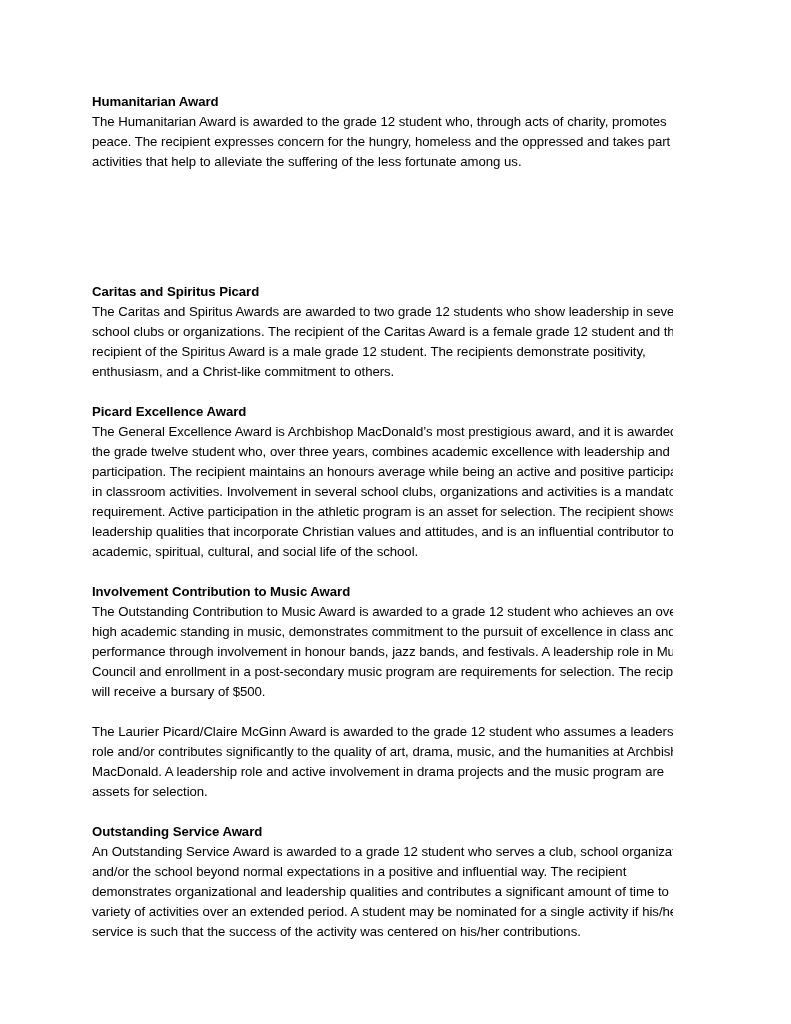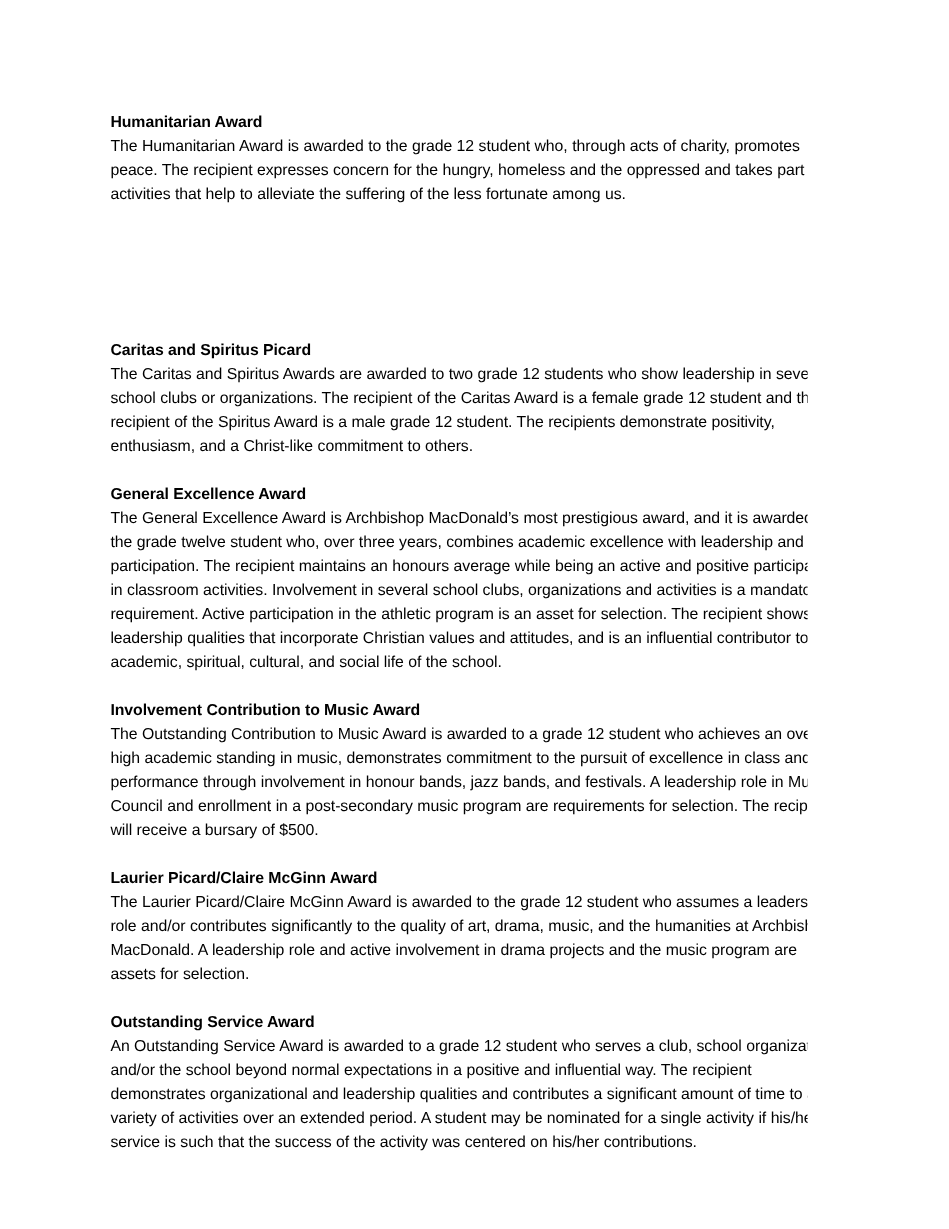--- a/index.html
+++ b/index.html
@@ -65,31 +65,30 @@
       <p class="award-heading">Humanitarian Award</p>
       <p class="award-body">The Humanitarian Award is awarded to the grade 12 student who, through acts of charity, promotes peace.  The recipient expresses concern for the hungry, homeless and the oppressed and takes part in activities that help to alleviate the suffering of the less fortunate among us.</p>
     </div>
 
     <div class="section">
       <p class="award-heading">Caritas and Spiritus Picard</p>
       <p class="award-body">The Caritas and Spiritus Awards are awarded to two grade 12 students who show leadership in several school clubs or organizations.  The recipient of the Caritas Award is a female grade 12 student and the recipient of the Spiritus Award is a male grade 12 student.  The recipients demonstrate positivity, enthusiasm, and a Christ-like commitment to others.</p>
     </div>
 
     <div class="section">
-      <p class="award-heading">General Excellence Award</p>
+      <p class="award-heading">Picard Excellence Award</p>
       <p class="award-body">The General Excellence Award is Archbishop MacDonald’s most prestigious award, and it is awarded to the grade twelve student who, over three years, combines academic excellence with leadership and participation.  The recipient maintains an honours average while being an active and positive participant in classroom activities.  Involvement in several school clubs, organizations and activities is a mandatory requirement.  Active participation in the athletic program is an asset for selection.  The recipient shows leadership qualities that incorporate Christian values and attitudes, and is an influential contributor to the academic, spiritual, cultural, and social life of the school.</p>
     </div>
 
     <div class="section">
       <p class="award-heading">Involvement Contribution to Music Award</p>
       <p class="award-body">The Outstanding Contribution to Music Award is awarded to a grade 12 student who achieves an overall high academic standing in music, demonstrates commitment to the pursuit of excellence in class and in performance through involvement in honour bands, jazz bands, and festivals. A leadership role in Music Council and enrollment in a post-secondary music program are requirements for selection.  The recipient will receive a bursary of $500.</p>
     </div>
 
     <div class="section">
-      <p class="award-heading">Laurier Picard/Claire McGinn Award</p>
       <p class="award-body">The Laurier Picard/Claire McGinn Award is awarded to the grade 12 student who assumes a leadership role and/or contributes significantly to the quality of art, drama, music, and the humanities at Archbishop MacDonald.  A leadership role and active involvement in drama projects and the music program are assets for selection.</p>
     </div>
 
     <div class="section">
       <p class="award-heading">Outstanding Service Award</p>
       <p class="award-body">An Outstanding Service Award is awarded to a grade 12 student who serves a club, school organization and/or the school beyond normal expectations in a positive and influential way.  The recipient demonstrates organizational and leadership qualities and contributes a significant amount of time to a variety of activities over an extended period.  A student may be nominated for a single activity if his/her service is such that the success of the activity was centered on his/her contributions.</p>
     </div>
 
   </div>
 </div>

